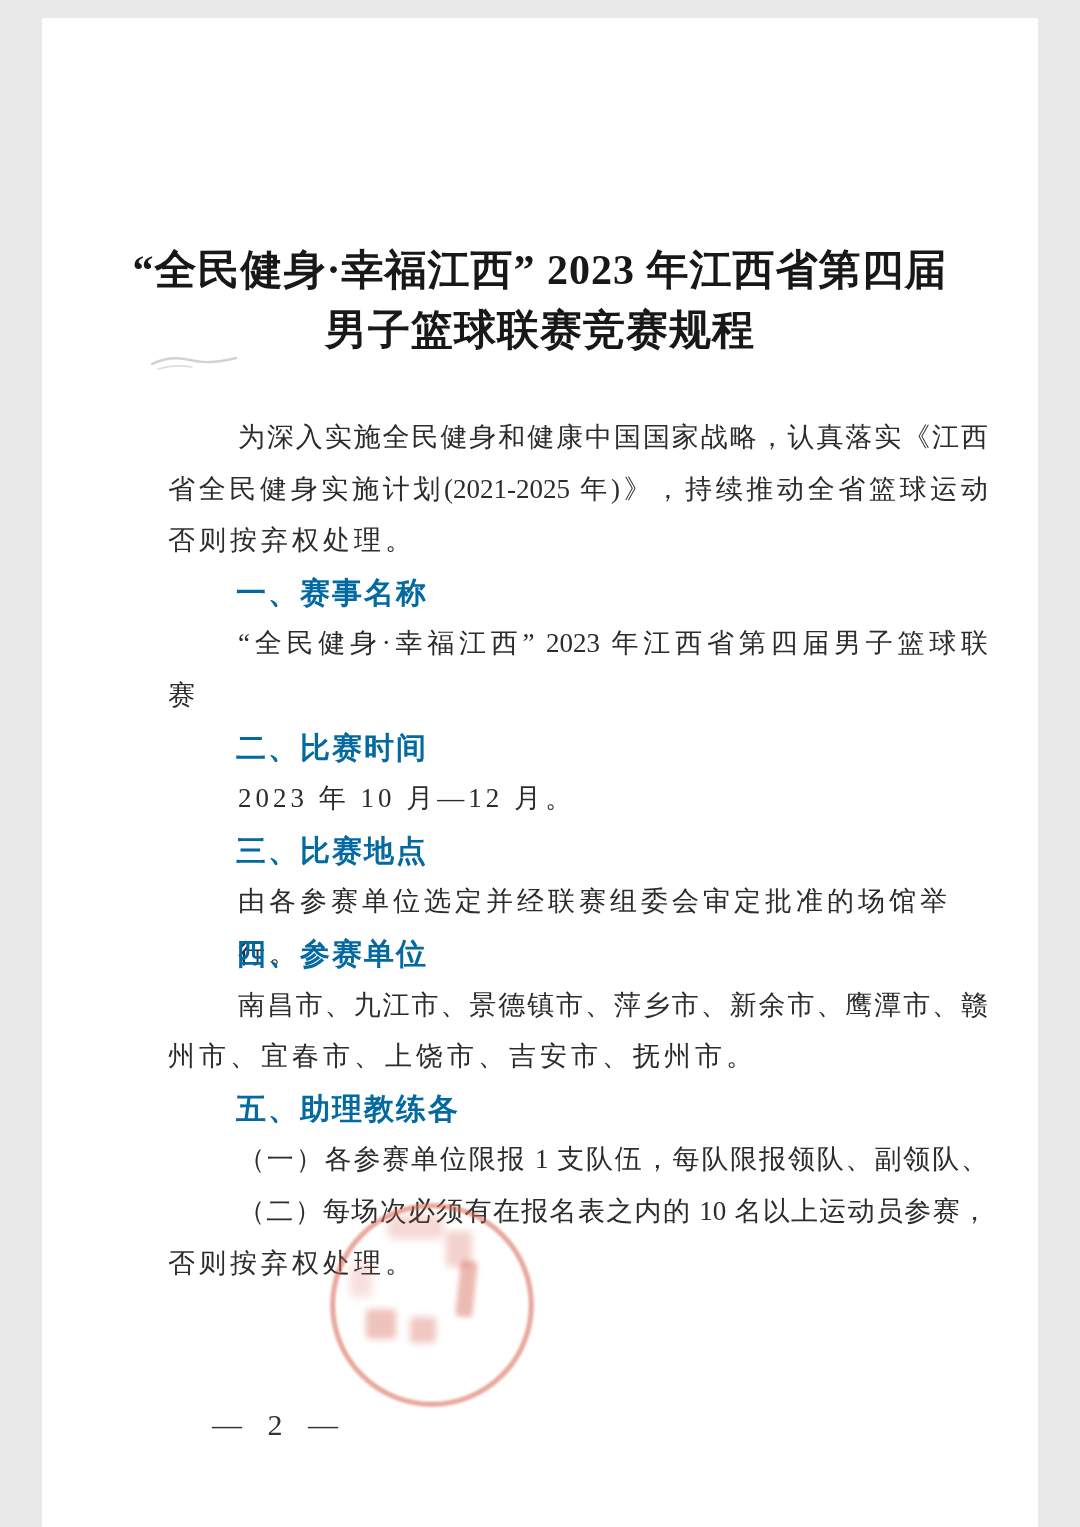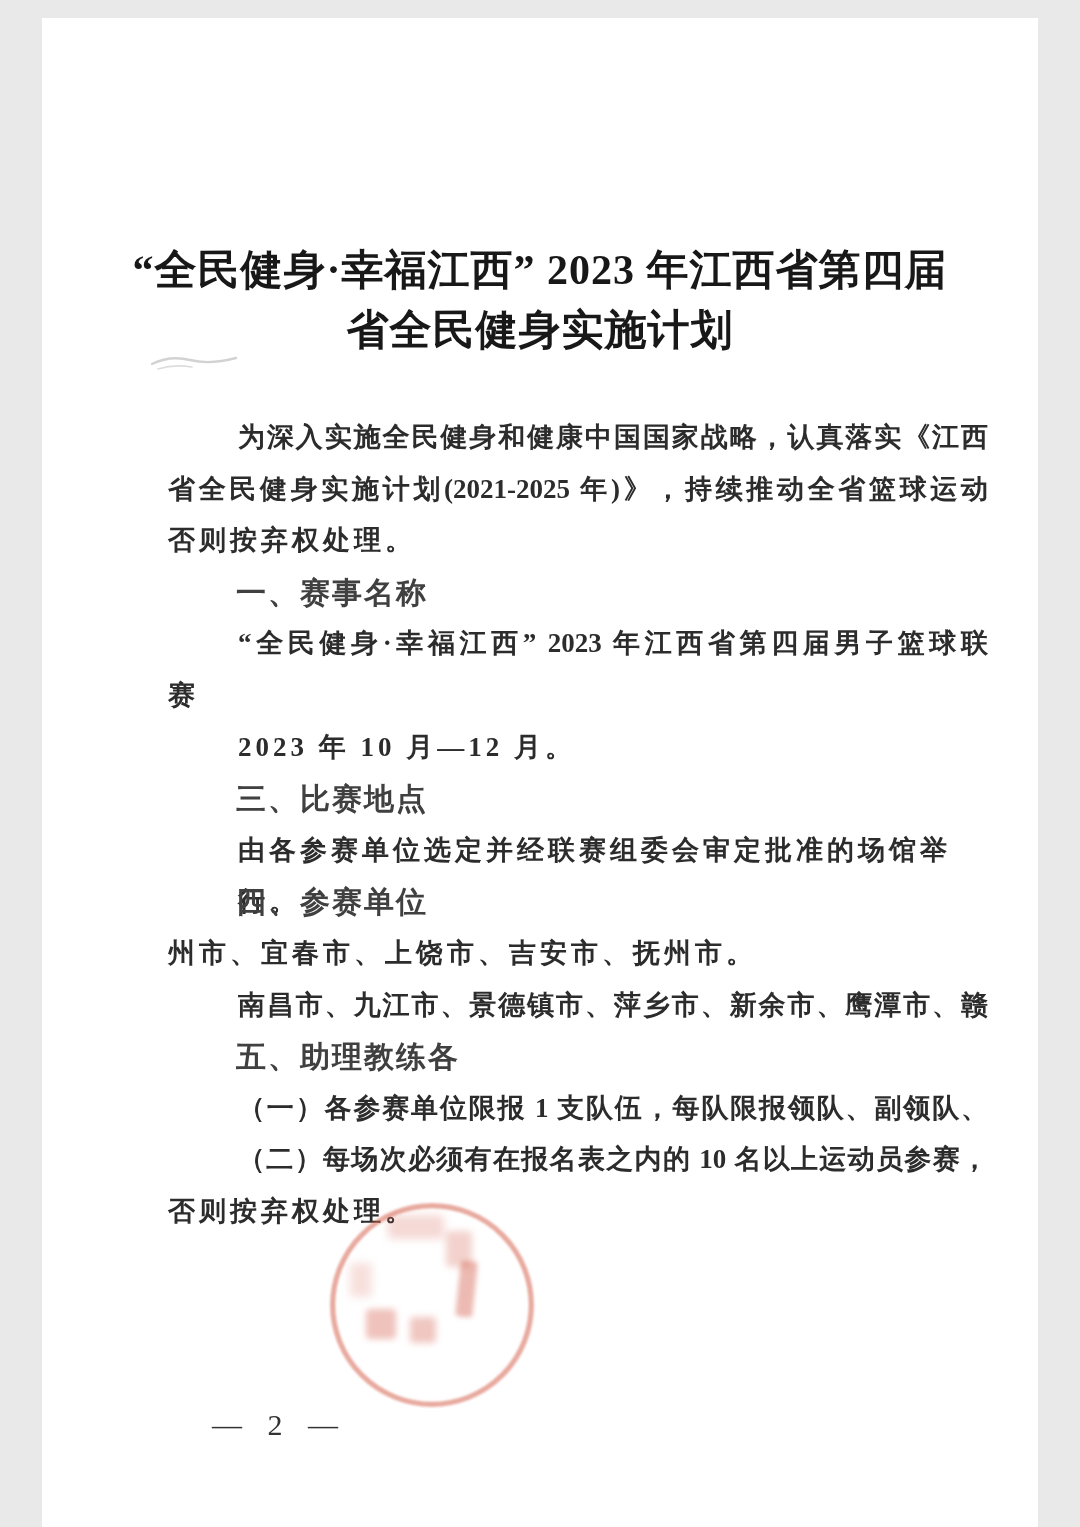--- a/index.html
+++ b/index.html
@@ -28,34 +28,33 @@
     position:absolute;
     left:126px;top:394px;width:820px;
     font-size:27px;
   }
   .line{
     height:51.6px;
     line-height:51.6px;
     letter-spacing:4px;
     color:#2c2c2c;
     white-space:normal;
-    font-weight:bold;
   }
   .line.indent{padding-left:70px;}
   .line.justify{
     letter-spacing:0;
     text-align:justify;
     text-align-last:justify;
   }
   .line.heading{
     font-family:"Liberation Sans","DejaVu Sans",sans-serif;
     font-weight:bold;
     font-size:30px;
     letter-spacing:2px;
-    color:#404040;
+    color:#0369a1;
     padding-left:68px;
   }
   
   .page-number{
     position:absolute;
     left:170px;top:1390px;
     font-size:30px;
     letter-spacing:2px;
     word-spacing:14px;
     color:#333;
@@ -104,36 +103,37 @@
 
 <div class="page">
 
   <svg class="pencil" viewBox="0 0 92 28" aria-hidden="true">
     <path d="M4,16 Q 22,7 42,12 T 88,10" fill="none" stroke="#c4c4c4" stroke-width="2.4" stroke-linecap="round"></path>
     <path d="M10,21 q 16,-5 34,-2" fill="none" stroke="#d2d2d2" stroke-width="1.6" stroke-linecap="round"></path>
   </svg>
 
   <div class="doc-title">
     <div>“全民健身·幸福江西” 2023 年江西省第四届</div>
-    <div>省全民健身实施计划</div>
+    <div>男子篮球联赛竞赛规程</div>
   </div>
 
   <div class="doc-body">
       <div class="line indent justify">为深入实施全民健身和健康中国国家战略，认真落实《江西</div>
       <div class="line justify">省全民健身实施计划(2021-2025 年)》，持续推动全省篮球运动</div>
       <div class="line">否则按弃权处理。</div>
       <div class="line heading">一、赛事名称</div>
       <div class="line indent justify">“全民健身·幸福江西” 2023 年江西省第四届男子篮球联</div>
       <div class="line">赛</div>
+      <div class="line heading">二、比赛时间</div>
       <div class="line indent">2023 年 10 月—12 月。</div>
       <div class="line heading">三、比赛地点</div>
       <div class="line indent">由各参赛单位选定并经联赛组委会审定批准的场馆举行。</div>
       <div class="line heading">四、参赛单位</div>
+      <div class="line indent justify">南昌市、九江市、景德镇市、萍乡市、新余市、鹰潭市、赣</div>
       <div class="line">州市、宜春市、上饶市、吉安市、抚州市。</div>
-      <div class="line indent justify">南昌市、九江市、景德镇市、萍乡市、新余市、鹰潭市、赣</div>
       <div class="line heading">五、助理教练各</div>
       <div class="line indent justify">（一）各参赛单位限报 1 支队伍，每队限报领队、副领队、</div>
       <div class="line indent justify">（二）每场次必须有在报名表之内的 10 名以上运动员参赛，</div>
       <div class="line">否则按弃权处理。</div>
     </div>
 
   <div class="seal">
     <div class="seal-ring"></div>
     <div class="seal-ring2"></div>
     <div class="seal-mark m1"></div>

